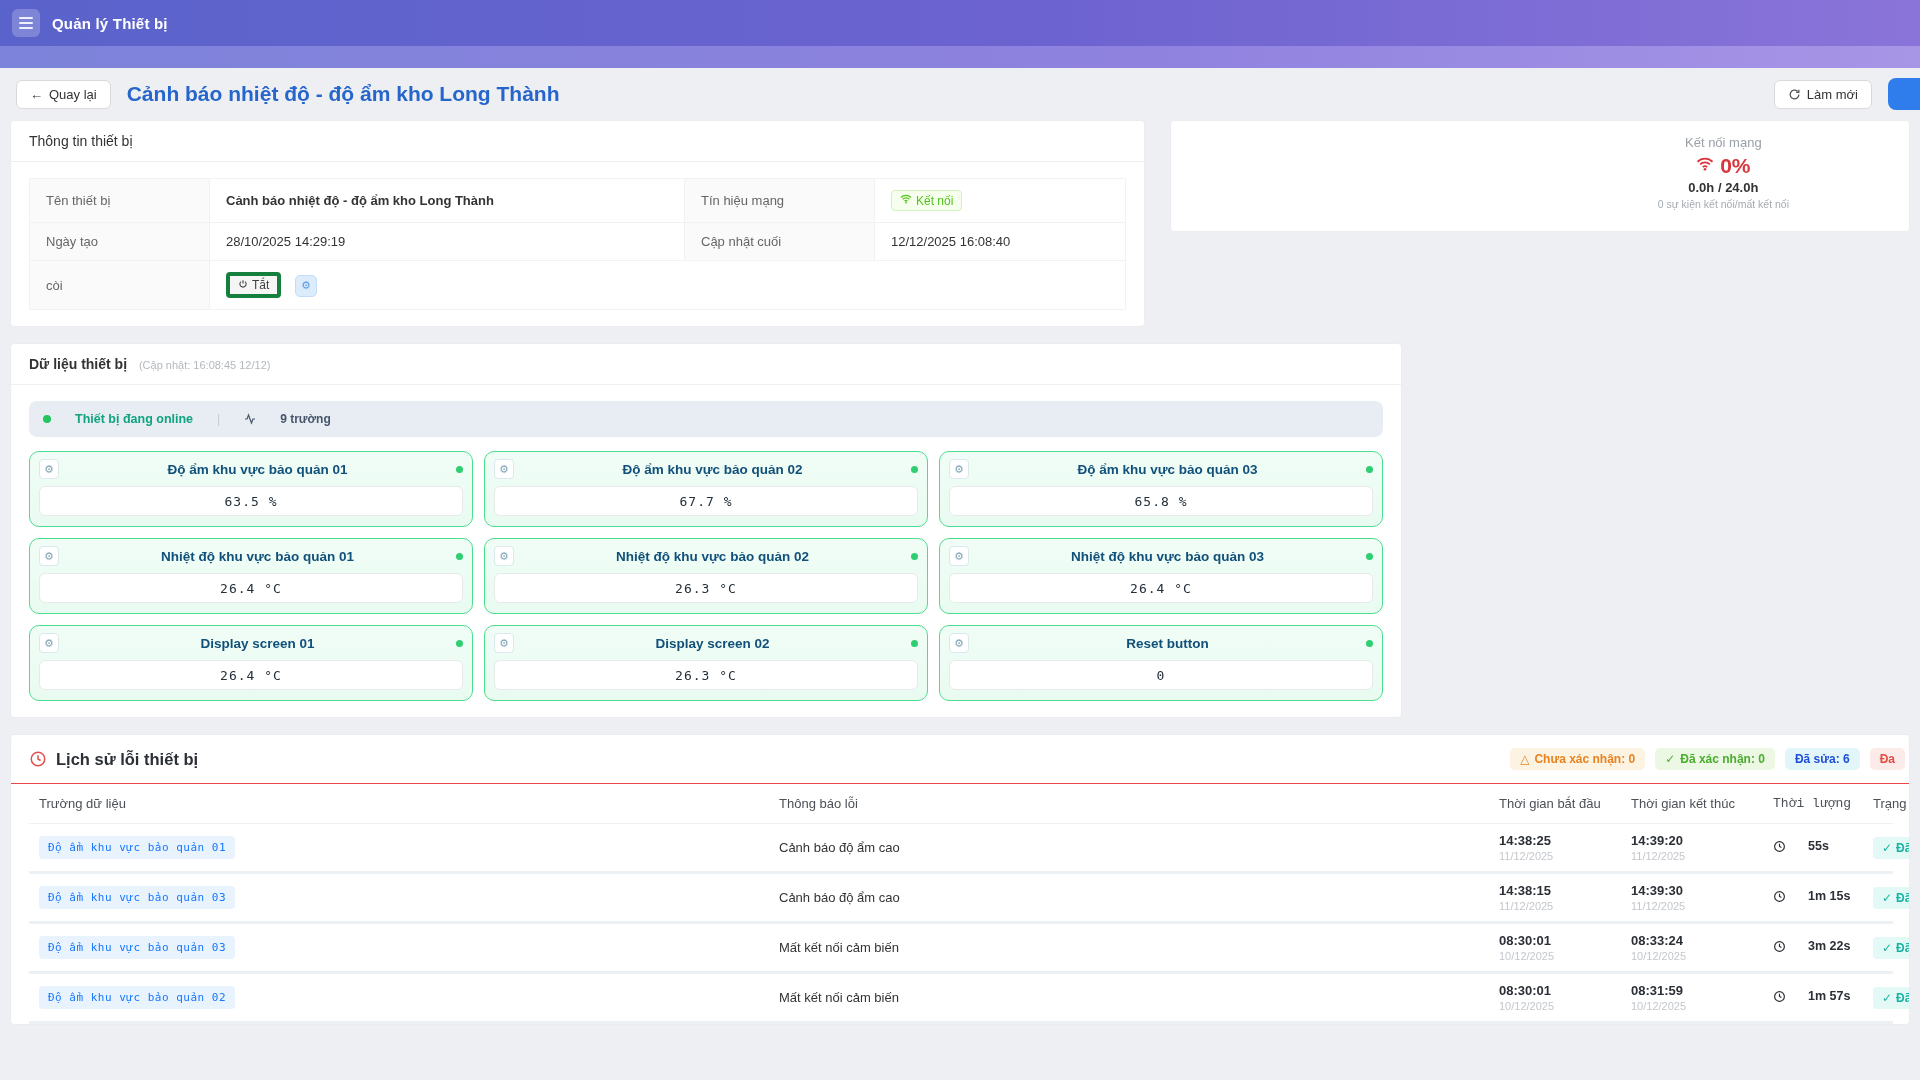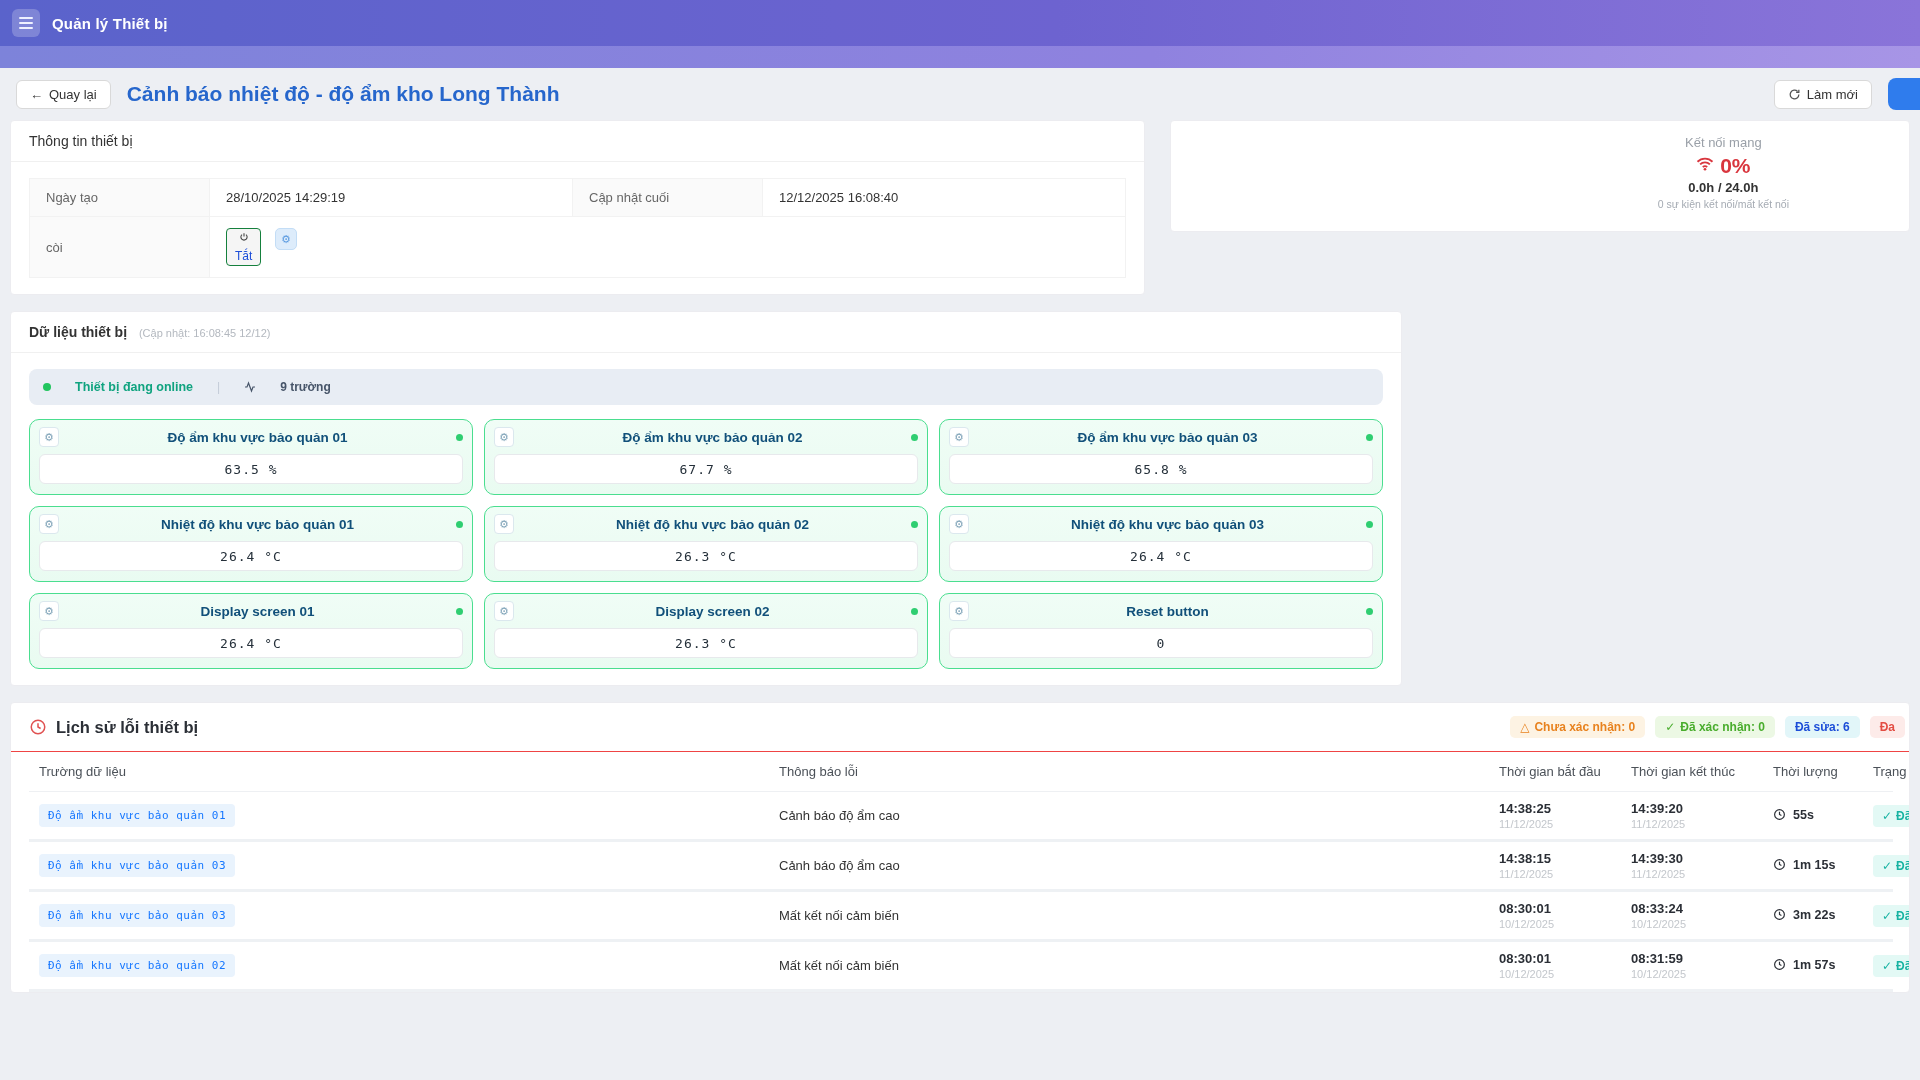--- a/index.html
+++ b/index.html
@@ -38,21 +38,21 @@
   .info-panel { width:1135px; }
   .panel-body { padding:16px 18px; }
   .info-table { width:100%; border-collapse:collapse; border:1px solid #f0f0f0; }
   .info-table td { border:1px solid #f2f2f2; padding:11px 16px; font-size:13px; color:#333; }
   .info-table td.lbl { background:#fafafa; color:#666; width:180px; }
   .info-table td.val-main { width:475px; }
   .info-table td.lbl2 { width:190px; }
   .bold { font-weight:bold; }
   .tag { display:inline-flex; align-items:center; gap:4px; font-size:12px; border-radius:4px; padding:2px 8px; }
   .tag-green { color:#52c41a; background:#f6ffed; border:1px solid #d3f1bd; }
-  .tag-gray { color:#1d4ed8; background:#f5f5f5; border:1px solid #15803d;flex-direction:column; }
+  .tag-gray { color:#404040; background:#f5f5f5; border:4px solid #15803d; }
   .mini-ctrl { display:inline-flex; width:22px; height:22px; border-radius:5px; background:#ddecfb;
     border:1px solid #c3ddf6; margin-left:10px; vertical-align:middle; align-items:center;
     justify-content:center; color:#5a9ae0; font-size:11px; cursor:pointer; font-family:"DejaVu Sans", sans-serif; }
 
   
   .net-panel { flex:1; height:112px; display:flex; justify-content:flex-end; }
   .net-box { padding:14px 120px 10px 0; text-align:center; }
   .net-title { font-size:13px; color:#9aa0a8; }
   .net-main { display:flex; align-items:center; justify-content:center; gap:6px; margin:4px 0 2px; color:#d9363e; }
   .net-pct { font-size:21px; font-weight:bold; color:#d9363e; }
@@ -95,26 +95,26 @@
   .badge-ok { color:#49ad2d; background:#ecf8e4; }
   .badge-teal { color:#1d4ed8; background:#e2f6f9; }
   .badge-danger { color:#e34d43; background:#fdebe9; margin-right:-14px; }
 
   .hist-table { width:1864px; margin:0 18px; border-collapse:collapse; table-layout:fixed; }
   .hist-table th { text-align:left; font-size:13px; color:#4b5158; font-weight:normal; padding:12px 10px;
     border-bottom:1px solid #eef0f3; white-space:nowrap; }
   .hist-table td { padding:9px 10px; border-bottom:3px solid #eef1f4; font-size:13px; color:#333;
     white-space:nowrap; vertical-align:middle; }
   .col-field { width:740px; } .col-msg { width:720px; } .col-start { width:132px; }
-  .col-end { width:142px; } .col-dur { width:100px; } .col-status { width:30px; }
+  .col-end { width:142px; } .col-dur { width:100px;font-family:Liberation Mono, monospace; } .col-status { width:30px; }
   .field-tag { display:inline-block; font-family:"DejaVu Sans Mono", monospace; font-size:11px;
     color:#1677ff; background:#e9f3fd; border-radius:4px; padding:5px 9px; letter-spacing:.5px; cursor:pointer; }
   .t-time { font-size:13px; color:#2b2f36; font-weight:bold; }
   .t-date { font-size:11px; color:#c3c7cc; margin-top:2px; }
-  .dur { display:inline-flex; align-items:center; gap:7px; color:#2b2f36; font-size:12.5px; font-weight:bold; }
+  .dur { display:inline-flex; align-items:center; gap:22px; color:#2b2f36; font-size:12.5px; font-weight:bold; }
   .status-pill { display:inline-flex; align-items:center; gap:4px; color:#18b3a2; background:#e3f9f5;
     border-radius:4px; padding:4px 9px; font-size:12px; font-weight:bold; }
   .status-pill .bicon { font-family:"DejaVu Sans", sans-serif; font-weight:normal; }
 </style>
 </head>
 <body>
 
 <header class="topbar">
   <div class="menu-btn">
       <i></i>
@@ -146,20 +146,38 @@
     <button class="btn-primary-partial"></button>
   </div>
 
   <div class="row1">
 
     <section class="panel info-panel">
       <div class="panel-head">Thông tin thiết bị</div>
       <div class="panel-body">
         <table class="info-table">
           <tbody>
+              <tr>
+            <td class="lbl">Tên thiết bị</td>
+            <td class="val-main bold">Cảnh báo nhiệt độ - độ ẩm kho Long Thành</td>
+            <td class="lbl lbl2">Tín hiệu mạng</td>
+            <td>
+              <span class="tag tag-green">
+                <span>
+                  <svg viewBox="0 0 24 24" width="12" height="12">
+                        <path d="M2 9a14 14 0 0 1 20 0" fill="none" stroke="#52c41a" stroke-width="2.4"></path>
+                        <path d="M5.5 12.5a9 9 0 0 1 13 0" fill="none" stroke="#52c41a" stroke-width="2.4"></path>
+                        <path d="M9 16a5 5 0 0 1 6 0" fill="none" stroke="#52c41a" stroke-width="2.4"></path>
+                        <circle cx="12" cy="19" r="1.8" fill="#52c41a"></circle>
+                      </svg>
+                </span>
+                <span>Kết nối</span>
+              </span>
+            </td>
+          </tr>
           <tr>
             <td class="lbl">Ngày tạo</td>
             <td>28/10/2025 14:29:19</td>
             <td class="lbl lbl2">Cập nhật cuối</td>
             <td>12/12/2025 16:08:40</td>
           </tr>
           <tr>
             <td class="lbl">còi</td>
             <td colspan="3">
               <span class="tag tag-gray">

